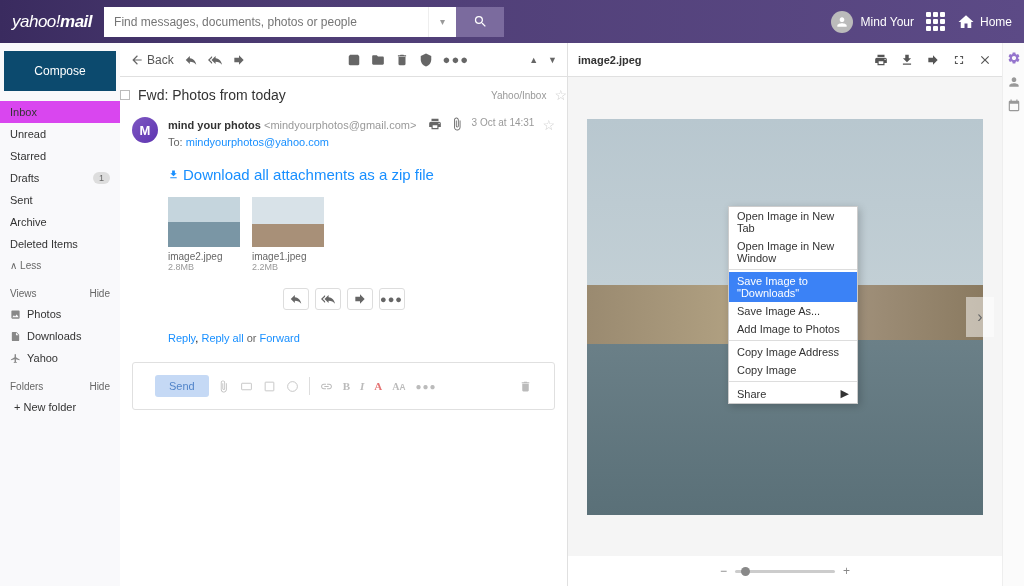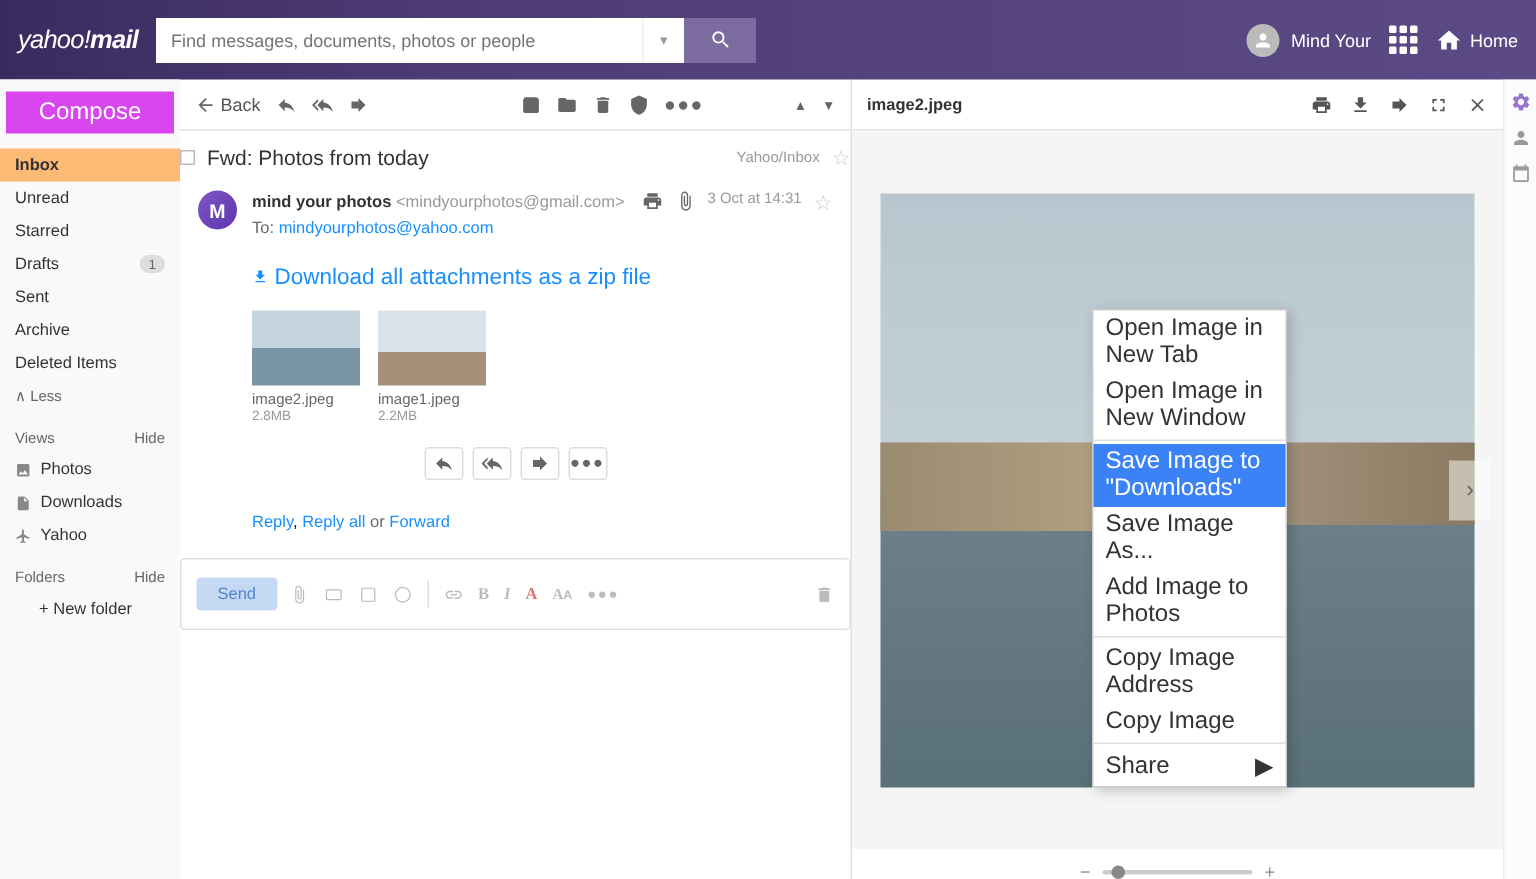--- a/index.html
+++ b/index.html
@@ -1,43 +1,43 @@
 <!DOCTYPE html>
 <html><head>
 <meta charset="utf-8">
 <style>
 *{margin:0;padding:0;box-sizing:border-box;font-family:-apple-system,BlinkMacSystemFont,"Segoe UI",Helvetica,Arial,sans-serif}
 body{width:1024px;height:586px;overflow:hidden;background:#fff}
-.header{height:53px;background:linear-gradient(to right,#3a2b5f,#4e3d75 30%,#5c4a86);display:flex;align-items:center;padding:0 12px;gap:12px}
+.header{height:43px;background:linear-gradient(to right,#3a2b5f,#4e3d75 30%,#5c4a86);display:flex;align-items:center;padding:0 12px;gap:12px}
 .logo{color:#fff;font-size:17px;font-weight:700;font-style:italic;letter-spacing:-0.5px}
 .logo span{font-weight:400}
 .searchbox{flex:0 0 400px;height:30px;display:flex}
 .searchinput{flex:1;border:none;padding:0 10px;font-size:12px;color:#666;background:#fff}
 .searchdrop{width:28px;background:#fff;border-left:1px solid #eee;display:flex;align-items:center;justify-content:center;color:#999;font-size:10px}
 .searchbtn{width:48px;background:#7b6b9e;border:none;display:flex;align-items:center;justify-content:center}
 .searchbtn svg{width:15px;height:15px;fill:#fff}
 .hspacer{flex:1}
 .avatar{width:22px;height:22px;border-radius:50%;background:#bbb;display:flex;align-items:center;justify-content:center}
 .avatar svg{width:14px;height:14px;fill:#fff}
 .username{color:#fff;font-size:12px;margin-left:-4px}
 .apps-grid{display:grid;grid-template-columns:repeat(3,5px);grid-template-rows:repeat(3,5px);gap:2px}
 .apps-grid span{background:#fff;border-radius:1px}
 .home{display:flex;align-items:center;gap:5px;color:#fff;font-size:12px}
 .home svg{width:18px;height:18px;fill:#fff}
 .content{display:flex;height:543px}
 .sidebar{width:120px;flex-shrink:0;background:#f9f9fb;padding-top:8px;font-size:11px}
-.compose{margin:0 4px 10px 4px;height:28px;background:#d946ef;color:#fff;border:none;font-size:16px;display:flex;align-items:center;justify-content:center;width:112px}
+.compose{margin:0 4px 10px 4px;height:40px;background:#0c4a6e;color:#fff;border:none;font-size:12px;display:flex;align-items:center;justify-content:center;width:112px}
 .folder{padding:5px 10px;color:#333;cursor:pointer;display:flex;align-items:center;justify-content:space-between}
-.folder.active{background:#fdba74;color:#333;font-weight:700}
+.folder.active{background:#d946ef;color:#333;font-weight:400}
 .folder .badge{background:#ddd;border-radius:8px;padding:1px 6px;font-size:9px;color:#666}
 .less{padding:5px 10px;color:#666;font-size:10px}
 .section-h{padding:6px 10px 4px 10px;display:flex;justify-content:space-between;color:#666;font-size:10px;margin-top:6px}
 .view{padding:5px 10px;color:#333;display:flex;align-items:center;gap:6px}
 .view svg{width:11px;height:11px;fill:#888}
-.newfolder{padding:5px 26px;color:#333}
+.newfolder{padding:5px 14px;color:#333}
 .main{flex:1;display:flex;overflow:hidden}
 .msgpane{width:448px;flex-shrink:0;border-right:1px solid #e0e0e0;display:flex;flex-direction:column}
 .toolbar{height:34px;border-bottom:1px solid #e0e0e0;display:flex;align-items:center;padding:0 10px;gap:10px}
 .toolbar .back{display:flex;align-items:center;gap:3px;font-size:12px;color:#555}
 .ticon{width:14px;height:14px;fill:#666}
 .toolbar .spacer{flex:1}
 .subject-row{padding:10px 0;display:flex;align-items:center;gap:8px}
 .subject-row .sq{width:10px;height:10px;border:1px solid #bbb}
 .subject{font-size:14px;color:#333;flex:1}
 .loc{font-size:10px;color:#999}
@@ -58,37 +58,37 @@
 .thumb .pic{width:72px;height:50px;background:#8ba8b8}
 .thumb .pic.p1{background:linear-gradient(to bottom,#c5d5dd 50%,#7a96a5 50%)}
 .thumb .pic.p2{background:linear-gradient(to bottom,#d8e2e8 55%,#a89078 55%)}
 .thumb .fn{font-size:10px;color:#666;margin-top:4px}
 .thumb .sz{font-size:9px;color:#999}
 .msgactions{display:flex;justify-content:center;gap:6px;padding:16px 0 14px 0}
 .msgactions .ab{width:26px;height:22px;border:1px solid #ddd;border-radius:3px;display:flex;align-items:center;justify-content:center}
 .replyrow{padding:8px 48px;font-size:11px}
 .replyrow a{color:#188fff;text-decoration:none}
 .replyrow span{color:#666}
-.composebox{margin:10px 0;border:1px solid #e0e0e0;border-radius:3px;height:48px;display:flex;align-items:center;padding:0 10px;gap:8px}
+.composebox{margin:10px 12px;border:1px solid #e0e0e0;border-radius:3px;height:48px;display:flex;align-items:center;padding:0 22px;gap:8px}
 .sendbtn{background:#c5d9f5;color:#5184c9;border:none;padding:5px 14px;border-radius:3px;font-size:11px}
 .ctools{display:flex;gap:10px;color:#bbb;align-items:center}
 .ctools .sep{width:1px;height:18px;background:#ddd}
 .ctools svg{width:13px;height:13px;fill:#bbb}
 .ctools span{font-size:11px;font-weight:600;font-family:Georgia,serif}
 .preview{flex:1;display:flex;flex-direction:column;position:relative}
 .phead{height:34px;border-bottom:1px solid #e0e0e0;display:flex;align-items:center;padding:0 10px;gap:12px}
 .phead .fn{font-size:11px;font-weight:600;color:#333;flex:1}
 .phead svg{width:14px;height:14px;fill:#555}
 .pbody{flex:1;background:#f5f5f5;display:flex;align-items:center;justify-content:center;padding:16px 8px;position:relative}
 .pimg{width:396px;height:396px;background:linear-gradient(to bottom,#b8c7cf 0%,#c2cfd5 42%,#8b9da2 42%,#6b8088 55%,#5a7078 100%);position:relative}
 .buildings{position:absolute;top:42%;left:0;right:55%;height:15%;background:linear-gradient(to right,#9a8a70,#b5a585)}
 .buildings2{position:absolute;top:42%;right:0;left:60%;height:14%;background:linear-gradient(to right,#a59580,#8a7a60)}
 .nav-arrow{position:absolute;top:50%;transform:translateY(-50%);width:28px;height:40px;background:rgba(255,255,255,0.5);display:flex;align-items:center;justify-content:center;color:#666;font-size:16px}
 .nav-arrow.r{right:8px}
-.ctx{position:absolute;top:206px;left:728px;width:130px;background:#fff;border:1px solid #ccc;box-shadow:2px 2px 8px rgba(0,0,0,0.2);font-size:16px;z-index:100}
+.ctx{position:absolute;top:206px;left:728px;width:130px;background:#fff;border:1px solid #ccc;box-shadow:2px 2px 8px rgba(0,0,0,0.2);font-size:11px;z-index:100}
 .ctx .mi{padding:3px 8px;color:#333;cursor:default;display:flex;justify-content:space-between;align-items:center}
 .ctx .mi.sel{background:#3b82f6;color:#fff}
 .ctx hr{border:none;border-top:1px solid #ddd;margin:2px 0}
 .zoom{height:30px;display:flex;align-items:center;justify-content:center;gap:8px;font-size:12px;color:#888}
 .zoom .track{width:100px;height:3px;background:#ccc;border-radius:2px;position:relative}
 .zoom .knob{position:absolute;left:6px;top:-3px;width:9px;height:9px;background:#888;border-radius:50%}
 .rside{width:22px;flex-shrink:0;background:#fbfbfb;border-left:1px solid #eee;display:flex;flex-direction:column;align-items:center;padding-top:8px;gap:10px}
 .rside svg{width:14px;height:14px;fill:#9575cd}
 .rside .gicon{fill:#999}
 </style>

